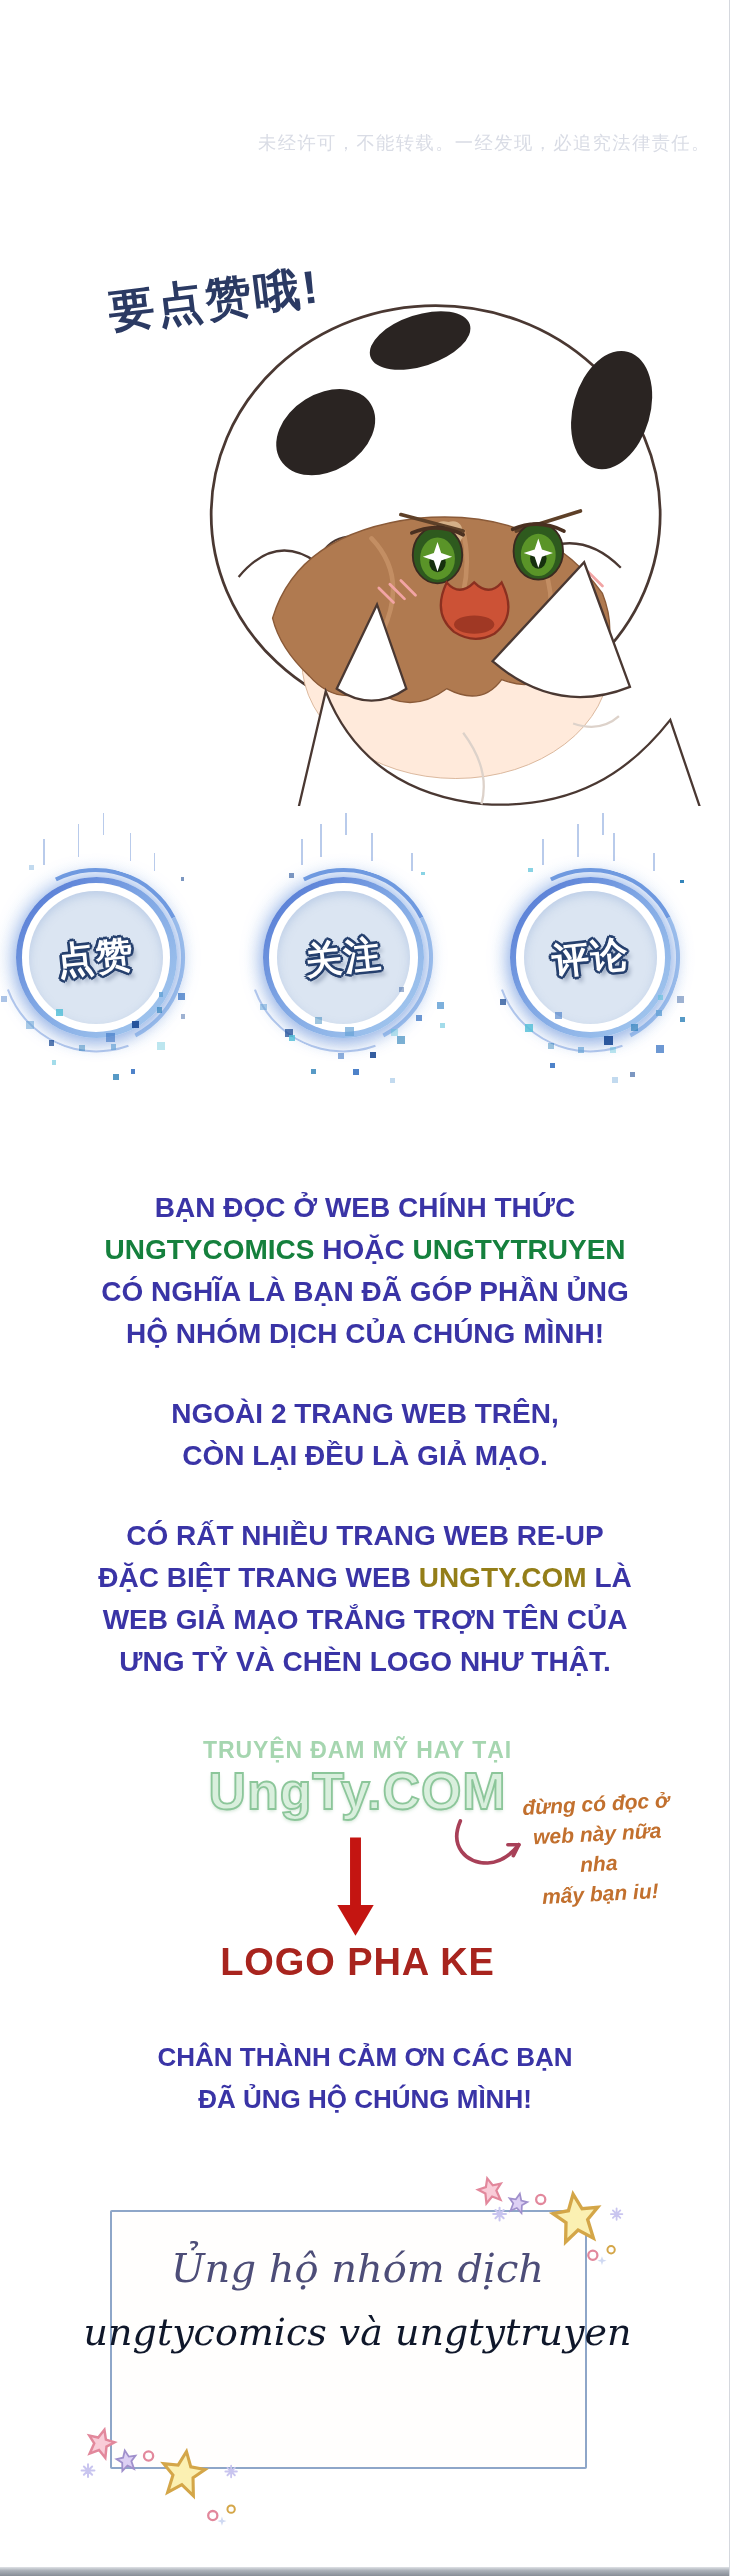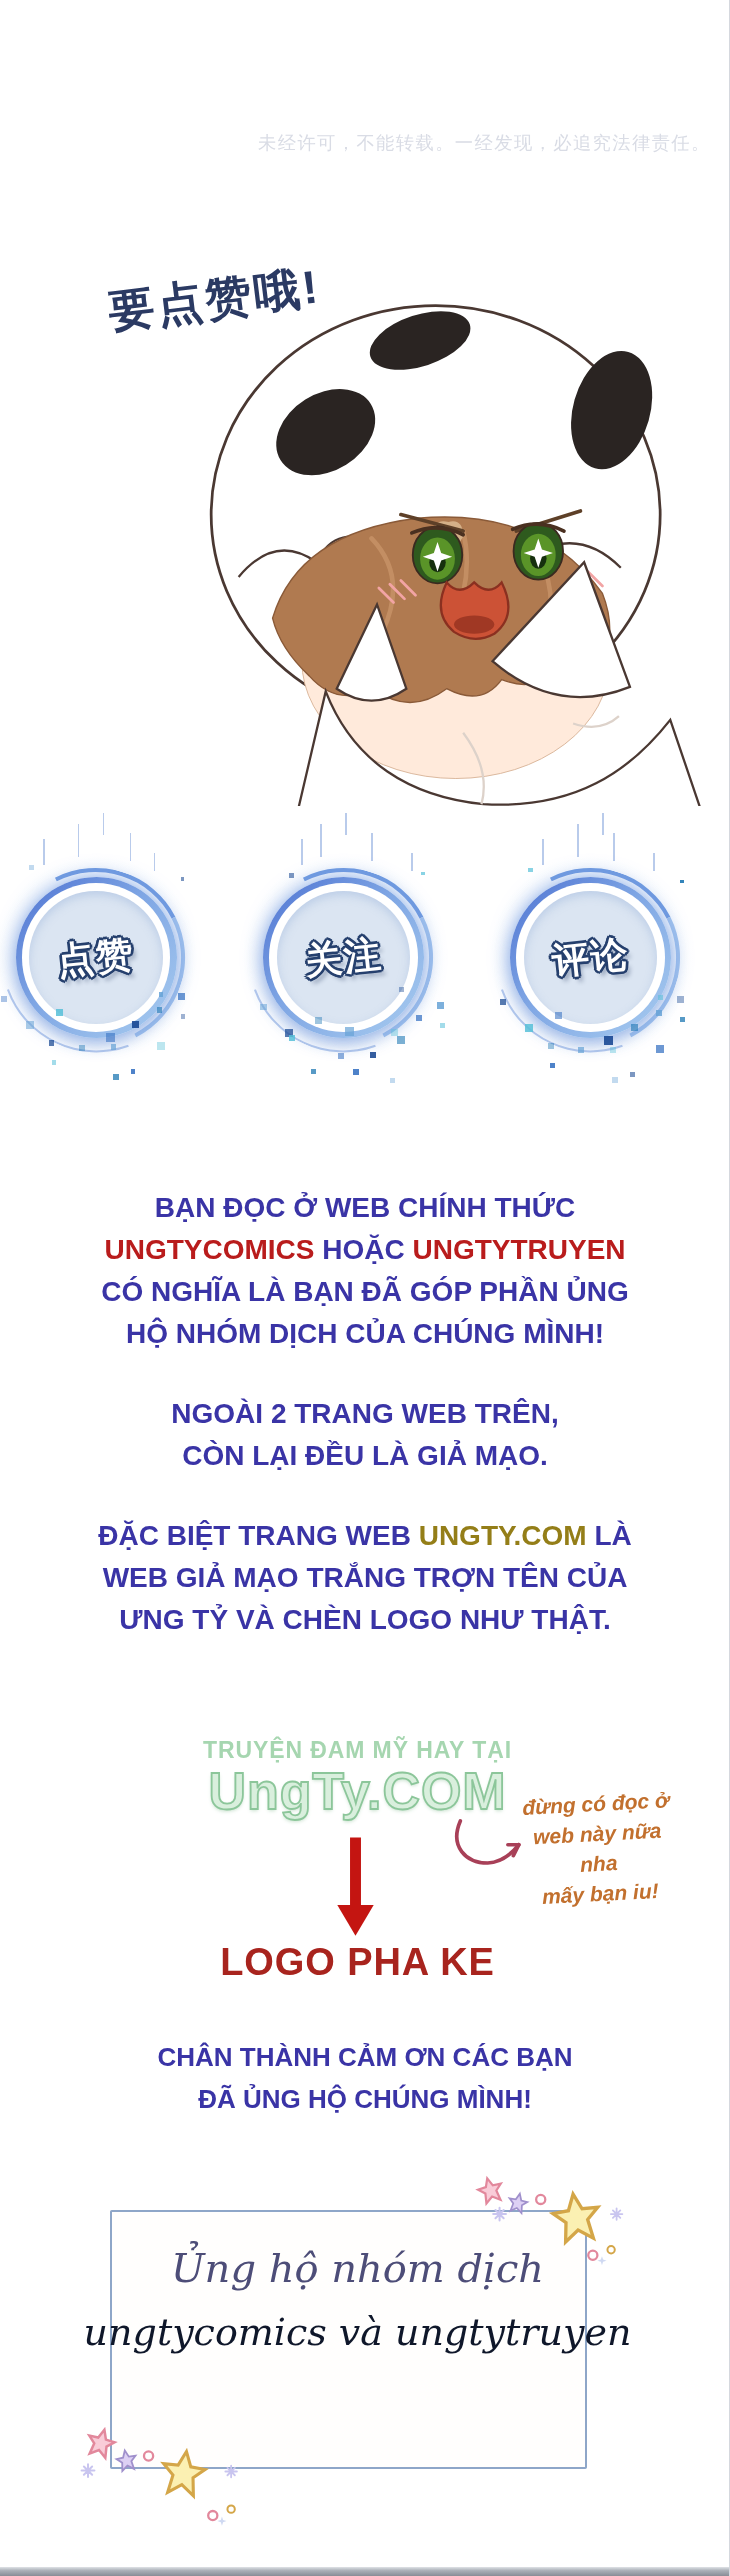--- a/index.html
+++ b/index.html
@@ -66,21 +66,21 @@
       1.8px 1.8px 0 #26406e,0 2.7px 0 #26406e,2.7px 0 0 #26406e,-2.7px 0 0 #26406e,
       0 -2.7px 0 #26406e,3.7px 5.5px 4.6px rgba(30,50,90,.35);
   }
   .pix{position:absolute;}
   
   .notice{
     position:absolute;left:0;top:1187px;width:730px;text-align:center;
     font-size:28px;font-weight:700;line-height:42px;color:#3a34a6;
   }
   .notice .gap{height:38px;}
-  .red{color:#b91c1c;}
+  .red{color:#15803d;}
   .olive{color:#947e18;}
   
   .tagline{
     position:absolute;left:0;top:1737px;width:715px;text-align:center;
     font-size:23px;font-weight:700;letter-spacing:0.9px;color:#a6d6b0;
   }
   .fake-logo{
     position:absolute;left:0;top:1761px;width:715px;text-align:center;
     font-size:52px;font-weight:900;letter-spacing:0.9px;color:#d9efdd;
     -webkit-text-stroke:1.8px #8cc69a;
@@ -297,20 +297,21 @@
     <div>BẠN ĐỌC Ở WEB CHÍNH THỨC</div>
     <div>
       <span class="red">UNGTYCOMICS</span><span> HOẶC </span><span class="red">UNGTYTRUYEN</span>
     </div>
     <div>CÓ NGHĨA LÀ BẠN ĐÃ GÓP PHẦN ỦNG</div>
     <div>HỘ NHÓM DỊCH CỦA CHÚNG MÌNH!</div>
     <div class="gap"></div>
     <div>NGOÀI 2 TRANG WEB TRÊN,</div>
     <div>CÒN LẠI ĐỀU LÀ GIẢ MẠO.</div>
     <div class="gap"></div>
+    <div>CÓ RẤT NHIỀU TRANG WEB RE-UP</div>
     <div>
       <span>ĐẶC BIỆT TRANG WEB </span><span class="olive">UNGTY.COM</span><span> LÀ</span>
     </div>
     <div>WEB GIẢ MẠO TRẮNG TRỢN TÊN CỦA</div>
     <div>ƯNG TỶ VÀ CHÈN LOGO NHƯ THẬT.</div>
   </div>
 
   <div class="tagline">TRUYỆN ĐAM MỸ HAY TẠI</div>
   <div class="fake-logo">UngTy.COM</div>
 

